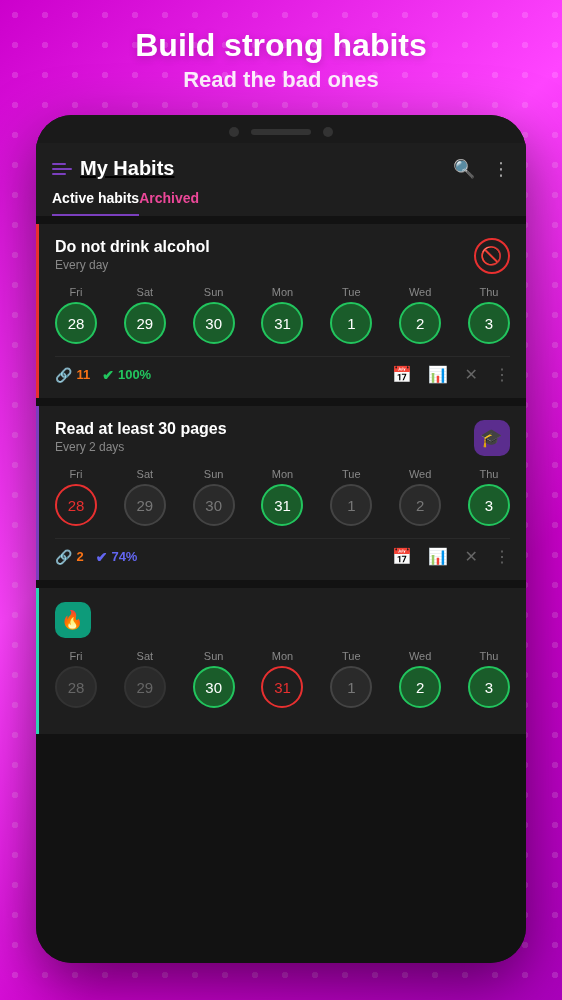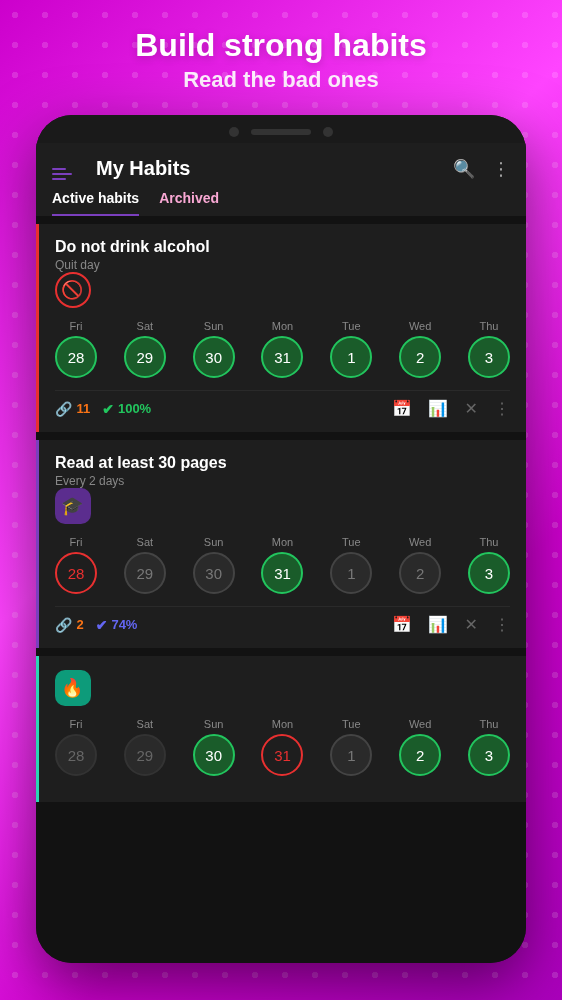--- a/index.html
+++ b/index.html
@@ -97,22 +97,23 @@
 
     .header-row {
       display: flex;
       align-items: center;
       justify-content: space-between;
       margin-bottom: 10px;
     }
 
     .header-left {
       display: flex;
-      align-items: flex-end;
-      gap: 24px;
+      align-items: center;
+      gap: 8px;
+      text-decoration: underline;
     }
 
     .menu-icon {
       display: flex;
       flex-direction: column;
       gap: 3px;
     }
 
     .menu-line {
       width: 20px;
@@ -138,30 +139,29 @@
 
     .icon-btn {
       color: #aaa;
       font-size: 18px;
       cursor: pointer;
     }
 
     
     .tabs {
       display: flex;
-      gap: 20px;
     }
 
     .tab {
       font-size: 14px;
       font-weight: 600;
       padding-bottom: 8px;
       cursor: pointer;
       border-bottom: 2px solid transparent;
-      color: #f9a8d4;
+      color: #ec4899;
     }
 
     .tab.active {
       color: #fff;
       border-bottom-color: #7b3fbe;
     }
 
     
     .habits-list {
       padding: 0;
@@ -177,21 +177,20 @@
 
     .habit-card.red-border { border-left-color: #e83030; }
     .habit-card.purple-border { border-left-color: #7b3fbe; }
     .habit-card.teal-border { border-left-color: #2dd4b4; }
 
     .habit-header {
       display: flex;
       justify-content: space-between;
       align-items: flex-start;
       margin-bottom: 4px;
-      flex-direction: column;
     }
 
     .habit-title {
       font-size: 16px;
       font-weight: 700;
       color: #fff;
     }
 
     .habit-subtitle {
       font-size: 12px;
@@ -351,21 +350,21 @@
         <div class="tab">Archived</div>
       </div>
     </div>
 
     <div class="habits-list">
 
       <div class="habit-card red-border">
         <div class="habit-header">
           <div>
             <div class="habit-title">Do not drink alcohol</div>
-            <div class="habit-subtitle">Quit day</div>
+            <div class="habit-subtitle">Every day</div>
           </div>
           <div class="habit-icon-badge red-bg">
             <span>🚫</span>
           </div>
         </div>
 
         <div class="days-row">
           <div class="day-col">
             <span class="day-label">Fri</span>
             <div class="day-circle green-filled">28</div>

